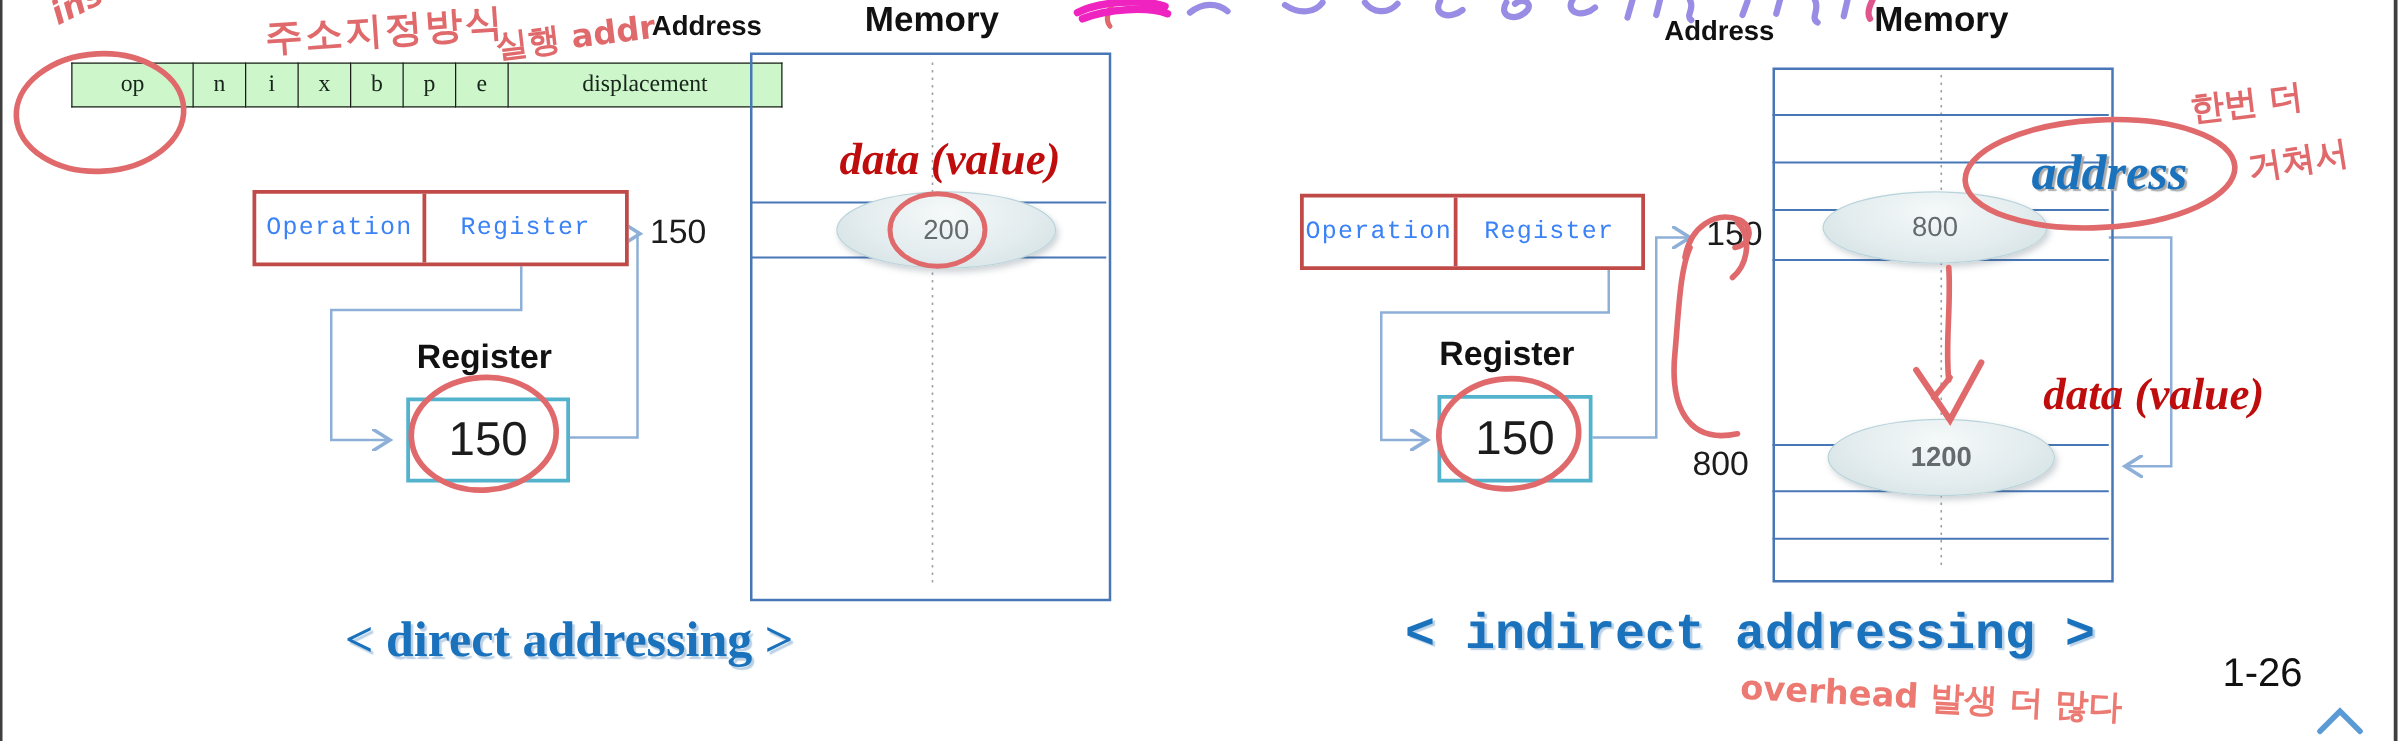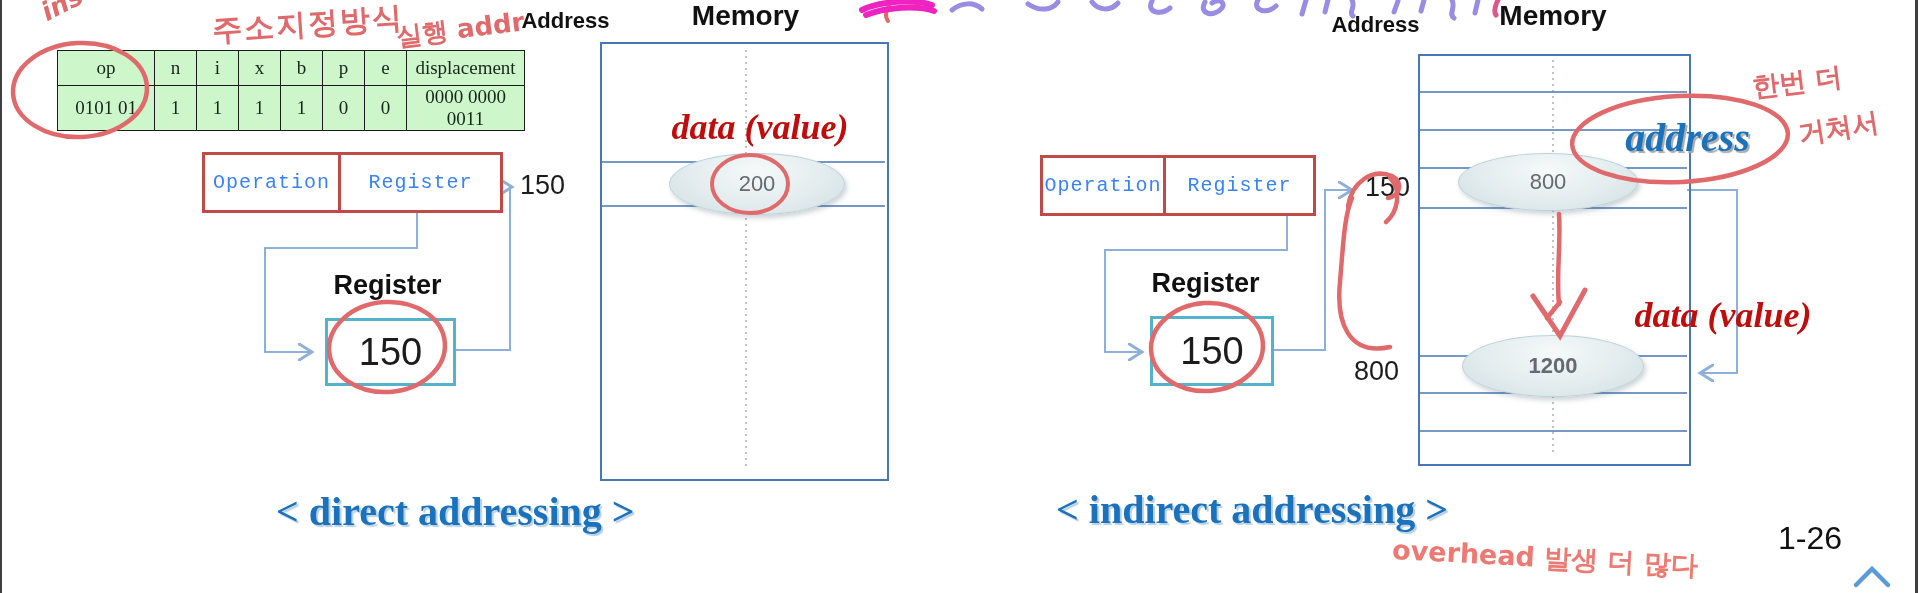--- a/index.html
+++ b/index.html
@@ -64,42 +64,32 @@
     <path d="M1418,92 H1687 M1418,130 H1687 M1418,168 H1687 M1418,208 H1687 M1418,356 H1687 M1418,393 H1687 M1418,431 H1687" stroke="#4877b8" stroke-width="1.5" fill="none"></path>
 
     <path d="M417,207 V248 H265 V352 H312" stroke="#8eb0d8" stroke-width="2" fill="none" marker-end="url(#arr)"></path>
     <path d="M451,350 H510 V187 H512" stroke="#8eb0d8" stroke-width="2" fill="none" marker-end="url(#arr)"></path>
 
     <path d="M1287,210 V250 H1105 V352 H1142" stroke="#8eb0d8" stroke-width="2" fill="none" marker-end="url(#arr)"></path>
     <path d="M1268,350 H1325 V190 H1352" stroke="#8eb0d8" stroke-width="2" fill="none" marker-end="url(#arr)"></path>
     <path d="M1687,190 H1737 V373 H1700" stroke="#8eb0d8" stroke-width="2" fill="none" marker-end="url(#arr)"></path>
   </svg>
 
-  <table class="instr abs content" style="left:57px;top:50px;width:468px;">
+  <table class="instr abs content" style="left:57px;top:50px;width:569px;">
     <tbody>
         <tr class="hdr">
       <td style="width:88px">op</td>
       <td style="width:33px">n</td>
       <td style="width:33px">i</td>
       <td style="width:33px">x</td>
       <td style="width:33px">b</td>
       <td style="width:33px">p</td>
       <td style="width:33px">e</td>
       <td>displacement</td>
     </tr>
-    <tr class="val">
-      <td>0101 01</td>
-      <td>1</td>
-      <td>1</td>
-      <td>1</td>
-      <td>1</td>
-      <td>0</td>
-      <td>0</td>
-      <td>0000 0000 0011</td>
-    </tr>
   </tbody>
     </table>
 
   <div class="abs content bold-label addr-title" style="left:518px;top:8px;width:95px;">Address</div>
   <div class="abs content bold-label mem-title" style="left:678px;top:0px;width:135px;">Memory</div>
 
   <div class="abs content mem-box" style="left:600px;top:42px;width:285px;height:435px;"></div>
 
   <div class="abs content datavalue" style="left:630px;top:106px;width:260px;">data (value)</div>
 
@@ -144,21 +134,21 @@
   <div class="abs content instr-box" style="left:1040px;top:155px;width:270px;height:55px;">
     <div class="cell" style="width:120px;">Operation</div>
     <div class="cell" style="flex:1;">Register</div>
   </div>
 
   <div class="abs content bold-label" style="left:1128px;top:268px;width:155px;font-size:27px;">Register</div>
   <div class="abs content reg-box" style="left:1150px;top:316px;width:118px;height:64px;">
     <span>150</span>
   </div>
 
-  <div class="abs content caption" style="left:1056px;top:486px;width:580px;">&lt; indirect addressing &gt;</div>
+  <div class="abs content caption" style="left:1124px;top:486px;width:580px;font-family:Liberation Mono, monospace;">&lt; indirect addressing &gt;</div>
 
   <div class="abs hand" style="left:36px;top:0px;font-size:26px;font-style:italic;transform:rotate(-27deg);transform-origin:left top;">instruction</div>
   <div class="abs hand" style="left:212px;top:4px;font-size:30px;letter-spacing:2px;transform:rotate(-4deg);">주소지정방식</div>
   <div class="abs hand" style="left:396px;top:12px;font-size:26px;transform:rotate(-7deg);">실행 addr</div>
   <div class="abs hand" style="left:1752px;top:64px;font-size:27px;transform:rotate(-7deg);">한번 더</div>
   <div class="abs hand" style="left:1798px;top:110px;font-size:27px;transform:rotate(-9deg);">거쳐서</div>
   <div class="abs hand" style="left:1392px;top:540px;font-size:27px;color:#ec7a72;transform:rotate(3deg);">overhead 발생 더 많다</div>
 
   <div class="abs content" style="left:1775px;top:520px;width:70px;font-size:32px;color:#111;text-align:center;">1-26</div>
 

